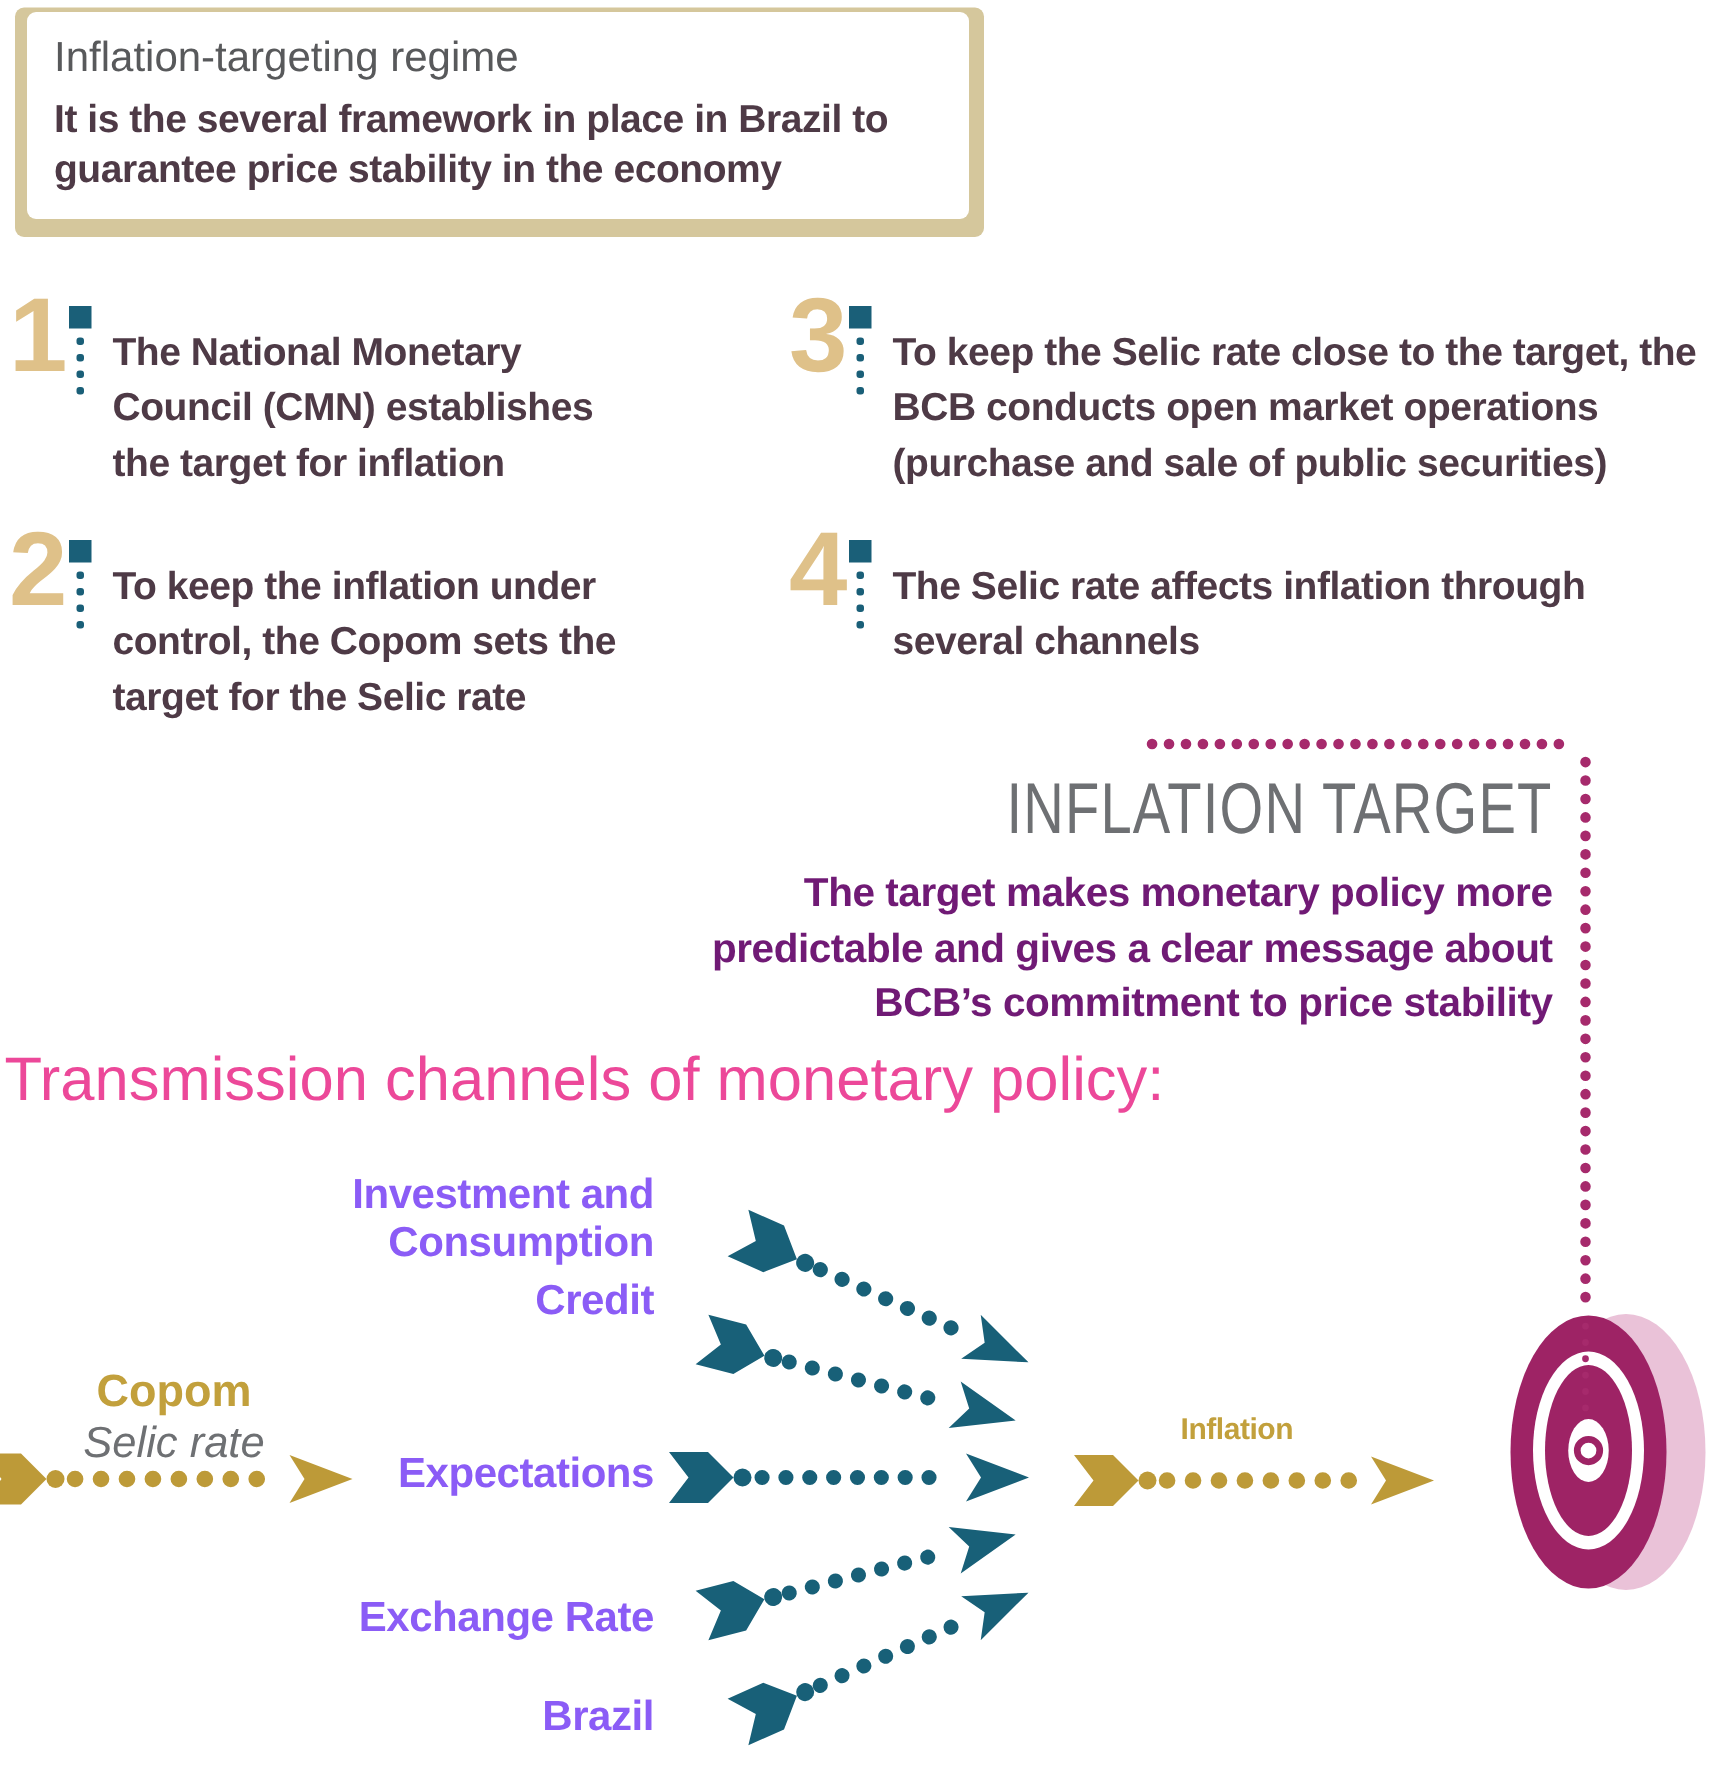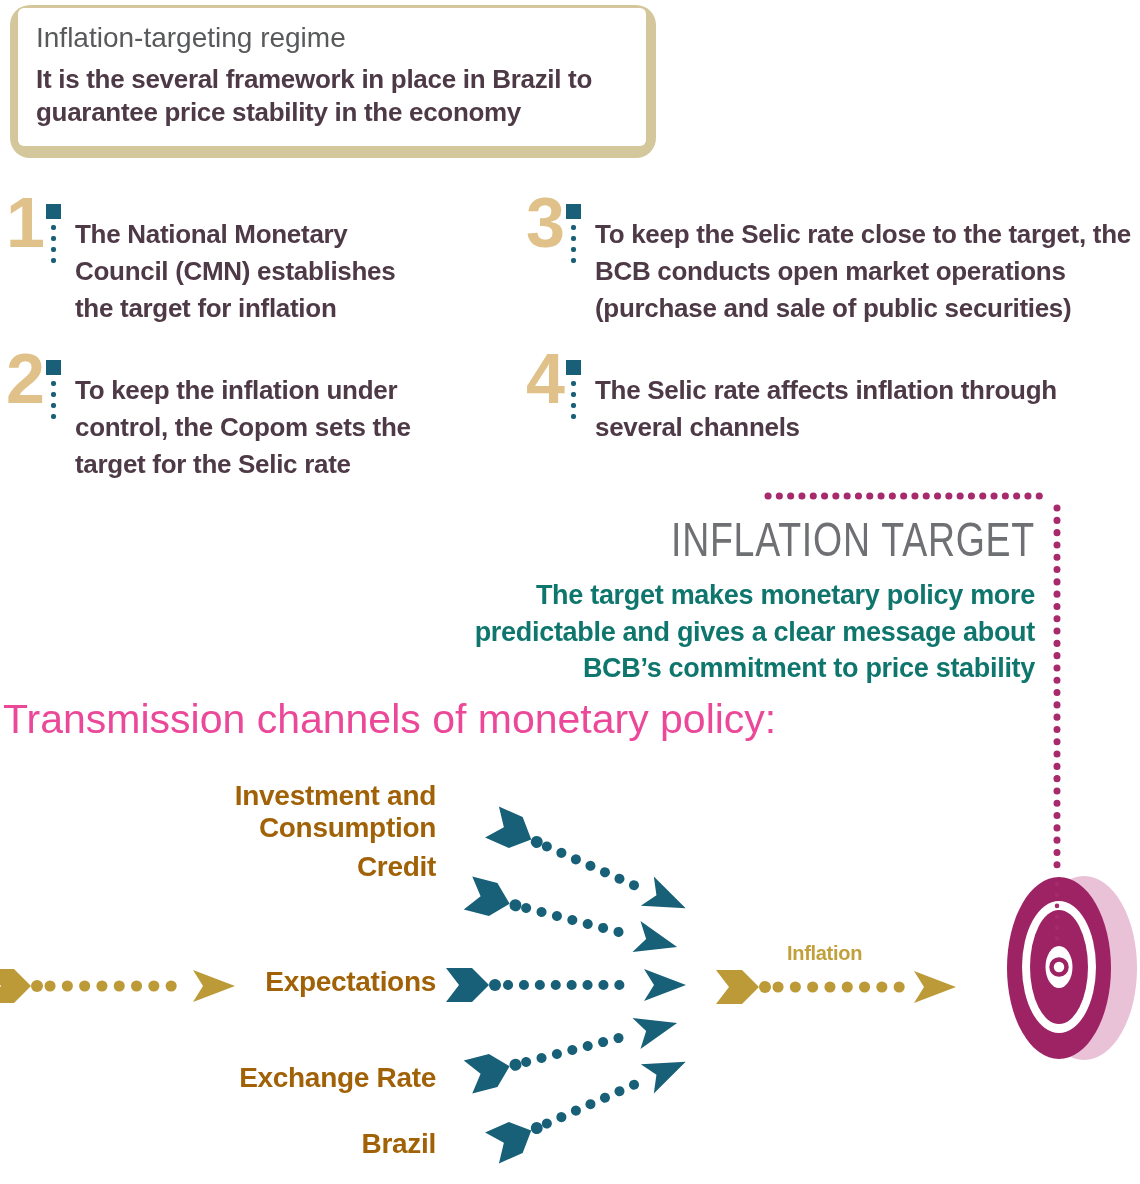--- a/index.html
+++ b/index.html
@@ -4,21 +4,21 @@
 <style>
   html,body{margin:0;padding:0;background:#ffffff;}
   .canvas{
     position:relative;width:1140px;height:1184px;overflow:hidden;
     font-family:"Liberation Sans","DejaVu Sans",sans-serif;
     background:#ffffff;
   }
   
   .title-box{
     position:absolute;left:10px;top:5px;width:646px;
-    background:#d5c79c;border-radius:20px;
+    background:#d5c79c;border-radius:6px;
     padding:3px 10px 12px 8px;box-sizing:border-box;
   }
   .title-box-inner{
     background:#ffffff;border-radius:6px;padding:14px 18px 16px 18px;
   }
   .tb-title{font-size:28px;color:#58595b;margin-bottom:9px;}
   .tb-body{font-size:26px;font-weight:bold;color:#4e3a46;line-height:1.28;letter-spacing:-0.3px;}
   
   .step{position:absolute;display:flex;align-items:flex-start;}
   .step-number{
@@ -36,30 +36,30 @@
   .step2{left:6px;top:354px;}   .step2 .step-text{width:372px;}
   .step3{left:526px;top:198px;} .step3 .step-text{width:548px;}
   .step4{left:526px;top:354px;} .step4 .step-text{width:548px;}
   
   .it-block{position:absolute;right:105px;top:512px;width:620px;text-align:right;}
   .it-heading{
     font-size:48px;color:#6e7073;letter-spacing:1px;white-space:nowrap;
     transform:scaleX(0.78);transform-origin:right center;
   }
   .it-body{
-    margin-top:10px;font-size:27px;font-weight:bold;color:#0f766e;
+    margin-top:10px;font-size:27px;font-weight:bold;color:#701a75;
     line-height:1.36;letter-spacing:-0.3px;
   }
   
   .tc-heading{position:absolute;left:3px;top:696px;font-size:41px;color:#ec4899;}
   .copom{position:absolute;left:36px;top:911px;width:160px;text-align:center;line-height:1.1;}
   .copom-name{font-size:30px;font-weight:bold;color:#c2a03c;}
   .copom-sub{font-size:29px;font-style:italic;color:#6e7073;margin-top:3px;}
   .ch{
-    position:absolute;right:704px;text-align:right;color:#a16207;
+    position:absolute;right:704px;text-align:right;color:#8b5cf6;
     font-weight:bold;font-size:28px;line-height:1.15;letter-spacing:-0.3px;
   }
   .ch0{top:780px;width:230px;}
   .ch1{top:851px;}
   .ch2{top:966px;}
   .ch3{top:1062px;}
   .ch4{top:1128px;}
   .inflation-label{
     position:absolute;left:787px;top:942px;font-size:20px;font-weight:bold;
     color:#c2a03c;letter-spacing:-0.3px;
@@ -191,20 +191,24 @@
     <div class="step-text">The Selic rate affects inflation through several channels</div>
   </div>
 
   <div class="it-block">
     <div class="it-heading">INFLATION TARGET</div>
     <div class="it-body">The target makes monetary policy more predictable and gives a clear message about BCB’s commitment to price stability</div>
   </div>
 
   <div class="tc-heading">Transmission channels of monetary policy:</div>
 
+  <div class="copom">
+    <div class="copom-name">Copom</div>
+    <div class="copom-sub">Selic rate</div>
+  </div>
 
   <div class="ch ch0">Investment and Consumption</div>
   <div class="ch ch1">Credit</div>
   <div class="ch ch3">Exchange Rate</div>
   <div class="ch ch2">Expectations</div>
   <div class="ch ch4">Brazil</div>
 
   <div class="inflation-label">Inflation</div>
 
 </div>

